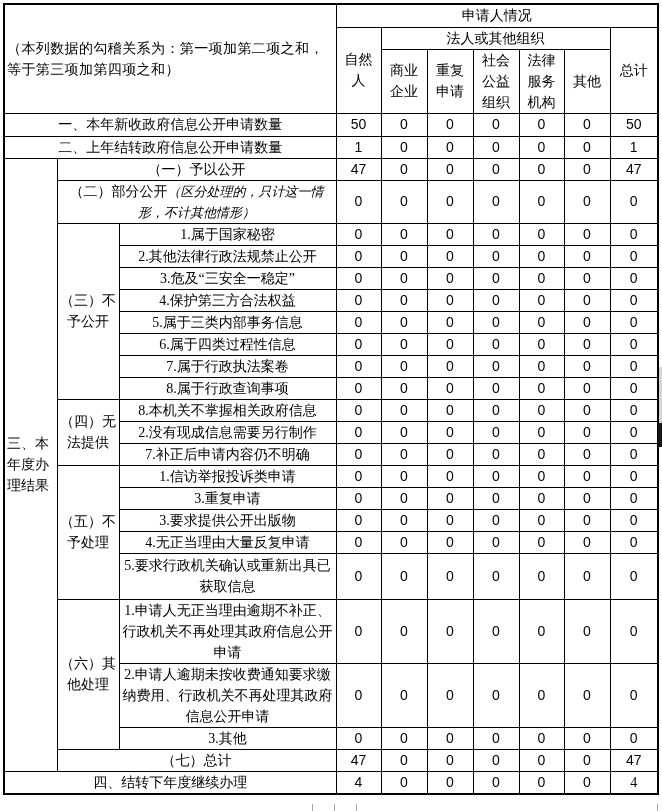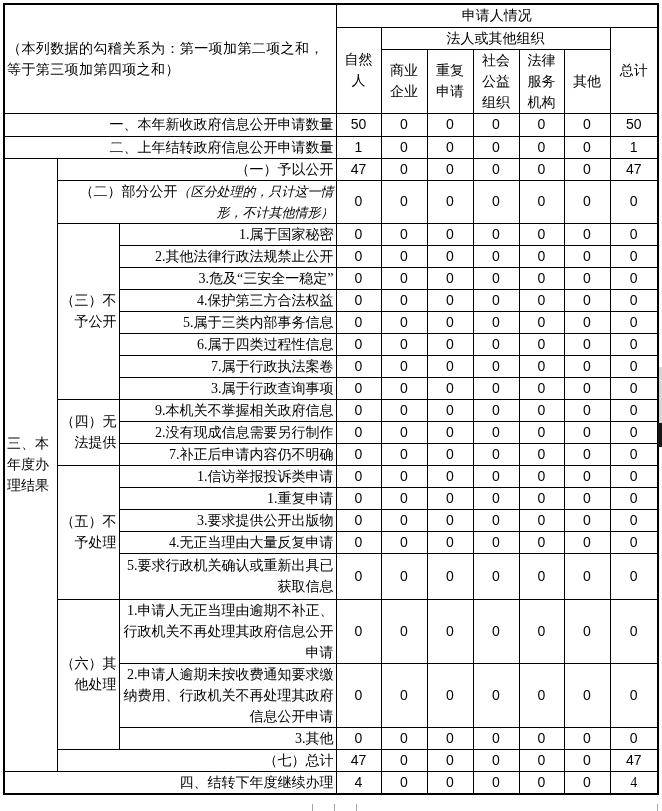--- a/index.html
+++ b/index.html
@@ -14,21 +14,21 @@
     border-collapse:collapse; table-layout:fixed;
     border:2px solid #000;
   }
   .t td {
     border:1px solid #000; font-size:14px; line-height:21px;
     padding:0 2px; vertical-align:middle; overflow:hidden;
   }
   .hc { text-align:center; line-height:19px; padding:0 1px; }
   .n  { text-align:center; font-family:"Liberation Sans","DejaVu Sans",sans-serif; font-size:13px; }
   .n4 { font-family:"Liberation Serif","DejaVu Serif",serif; font-size:15px; }
-  .lb { text-align:right; padding:0 2px 0 2px; }
+  .lb { text-align:center; padding:0 2px 0 2px; }
   .item { padding-left:3px; }
   .grp { line-height:25px; padding-left:4px; }
   .vlbl { line-height:25px; padding-left:5px;margin-left:8px; }
   .notecell {
     font-size:13px; line-height:24px;
     letter-spacing:0.4px; padding:0 4px 0 6px; text-align:left;
   }
   .it { font-style:italic; font-size:13px; }
   .multiline { line-height:21px; }
   
@@ -181,33 +181,33 @@
   <td class="lb item">7.属于行政执法案卷</td>
   <td class="n">0</td>
           <td class="n">0</td>
           <td class="n">0</td>
           <td class="n">0</td>
           <td class="n">0</td>
           <td class="n">0</td>
           <td class="n">0</td>
 </tr>
 <tr style="height:22px">
-  <td class="lb item">3.属于行政查询事项</td>
+  <td class="lb item">8.属于行政查询事项</td>
   <td class="n">0</td>
           <td class="n">0</td>
           <td class="n">0</td>
           <td class="n">0</td>
           <td class="n">0</td>
           <td class="n">0</td>
           <td class="n">0</td>
 </tr>
 
 <tr style="height:22px">
   <td rowspan="3" class="lb grp">（四）无法提供</td>
-  <td class="lb item">9.本机关不掌握相关政府信息</td>
+  <td class="lb item">8.本机关不掌握相关政府信息</td>
   <td class="n">0</td>
           <td class="n">0</td>
           <td class="n">0</td>
           <td class="n">0</td>
           <td class="n">0</td>
           <td class="n">0</td>
           <td class="n">0</td>
 </tr>
 <tr style="height:22px">
   <td class="lb item">2.没有现成信息需要另行制作</td>
@@ -235,21 +235,21 @@
   <td class="lb item">1.信访举报投诉类申请</td>
   <td class="n">0</td>
           <td class="n">0</td>
           <td class="n">0</td>
           <td class="n">0</td>
           <td class="n">0</td>
           <td class="n">0</td>
           <td class="n">0</td>
 </tr>
 <tr style="height:22px">
-  <td class="lb item">1.重复申请</td>
+  <td class="lb item">3.重复申请</td>
   <td class="n">0</td>
           <td class="n">0</td>
           <td class="n">0</td>
           <td class="n">0</td>
           <td class="n">0</td>
           <td class="n">0</td>
           <td class="n">0</td>
 </tr>
 <tr style="height:22px">
   <td class="lb item">3.要求提供公开出版物</td>

